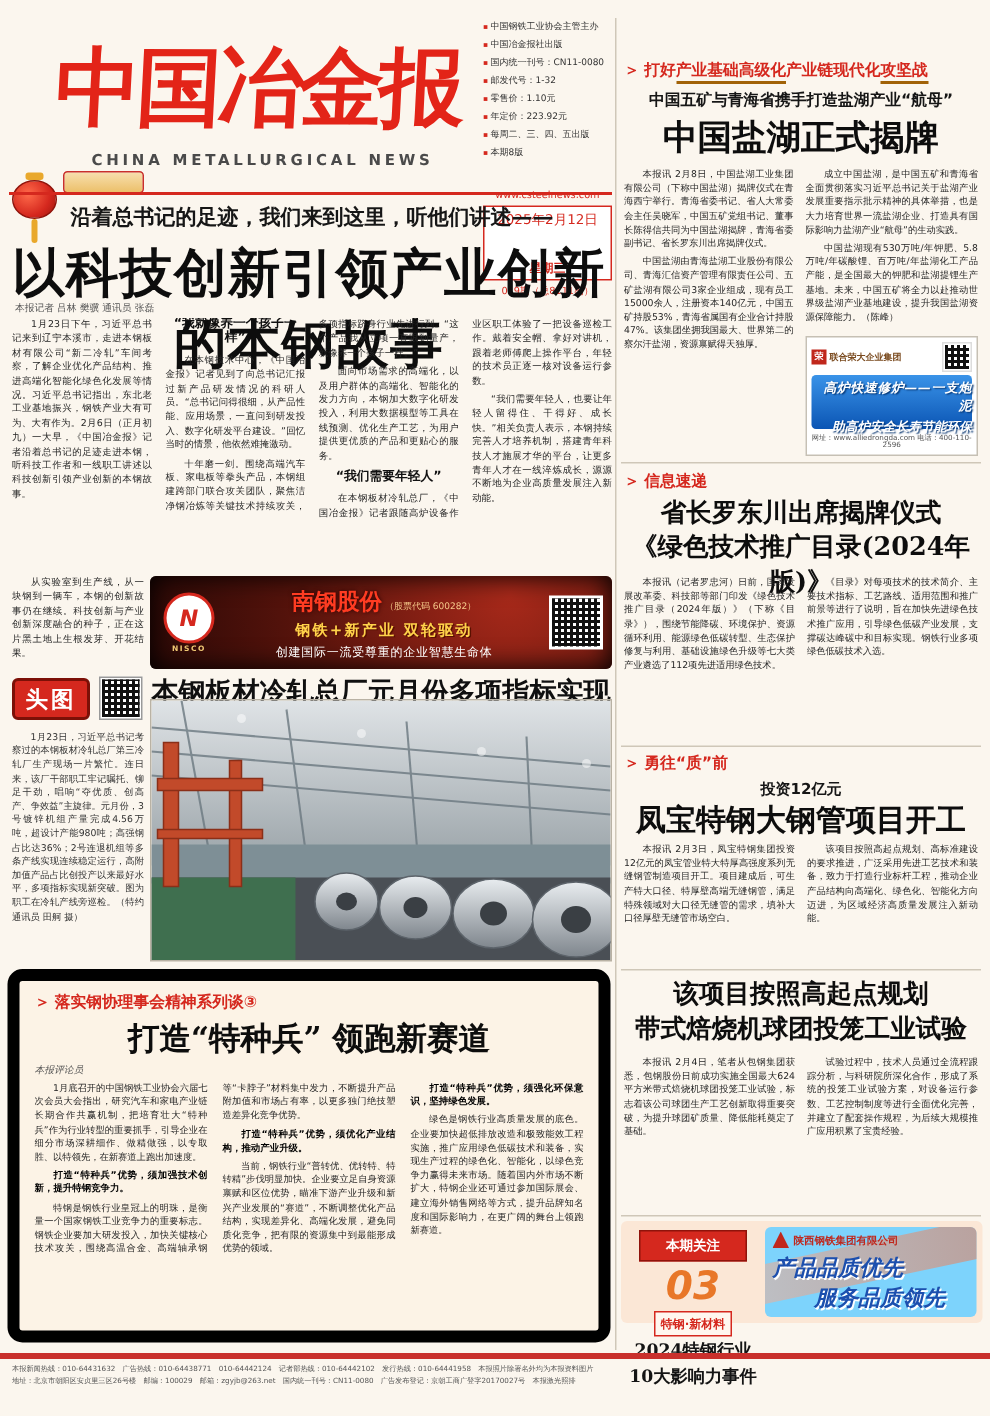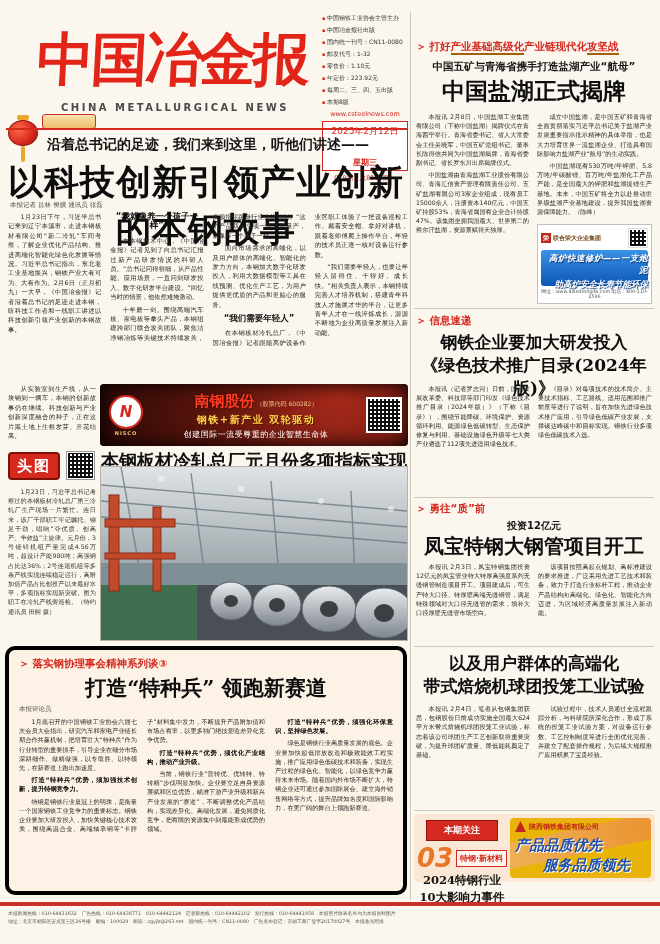--- a/index.html
+++ b/index.html
@@ -13,21 +13,21 @@
 
   
   .mast-title{ left:26px; top:16px; width:292px; height:86px; font-family:"DejaVu Serif","Liberation Serif",serif;
     font-size:57px; font-weight:900; color:#e32418; text-align:center; line-height:86px; letter-spacing:-3px;
     transform:skewX(-3deg); }
   .mast-sub{ left:50px; top:102px; width:250px; text-align:center; font-size:10px; font-weight:700;
     letter-spacing:2.5px; color:#4a4a4a; }
   .infobox{ left:322px; top:12px; width:86px; }
   .infobox p{ font-size:6px; line-height:11px; color:#333; white-space:nowrap; overflow:hidden; }
   .infobox p::before{ content:"▪ "; color:#d5281e; font-size:5px; }
-  .info-url{ color:#d5281e; font-size:6.5px; margin-top:2px; text-align:center; }
+  .info-url{ color:#d5281e; font-size:6.5px; margin-top:18px; text-align:center; }
   .datebox{ margin-top:3px; border:1.5px solid #d5281e; color:#d5281e; text-align:center; padding:3px 0 2px; background:#fff; }
   .datebox .d1{ font-size:9px; font-weight:400; line-height:12px; }
   .datebox .d2{ font-size:8px; font-weight:700; line-height:11px;margin-top:20px; }
   .issue{ color:#d5281e; font-size:6.5px; text-align:center; margin-top:3px; }
 
   
   .lantern{ left:6px; top:112px; width:34px; height:56px; }
   .lantern .body{ position:absolute; left:2px; top:8px; width:30px; height:26px; border-radius:50%;
     background:radial-gradient(circle at 35% 35%, #ff6a4a, #d5281e 60%, #9c160c); border:1px solid #8f130b; }
   .lantern .cap{ position:absolute; left:11px; top:3px; width:12px; height:5px; background:#e9a82c; border-radius:2px; }
@@ -75,27 +75,27 @@
     font-family:"DejaVu Serif","Liberation Serif",serif; color:#101010; }
   .photo{ left:100px; top:466px; width:308px; height:175px; border:1px solid #b9b2a4; }
   .badge-toutu{ left:8px; top:452px; width:52px; height:28px; background:#d5281e; border:2px solid #7c1007;
     border-radius:4px; color:#fff; font-size:15px; font-weight:900; text-align:center; line-height:24px; letter-spacing:2px; }
   .toutu-qr{ left:66px; top:451px; width:29px; height:29px; background:#fff; border:1px solid #999; padding:1px; }
   .toutu-qr .qr{ width:100%; height:100%; }
   .photo-caption{ left:8px; top:487px; width:88px; height:152px; font-size:6.2px; line-height:9.2px;
     text-align:justify; color:#333; overflow:hidden; }
 
   
-  .commentary{ left:5px; top:646px; width:402px; height:249px; border:4px solid #000000; border-radius:10px;
+  .commentary{ left:5px; top:646px; width:402px; height:249px; border:8px solid #000000; border-radius:10px;
     background:#fcf3e6; padding:7px 10px; }
   .comm-kicker{ font-size:10.5px; font-weight:900; color:#d5281e; }
   .comm-kicker .arrow{ margin-right:3px; }
   .comm-headline{ text-align:center; font-size:21px; font-weight:900; color:#0d0d0d; margin-top:3px;
     font-family:"DejaVu Serif","Liberation Serif",serif; }
-  .comm-byline{ font-size:6.5px; color:#555; margin:3px 0 3px; }
+  .comm-byline{ font-size:6.5px; color:#555; margin:3px 0 3px;font-style:italic; }
   .comm-body{ column-count:3; column-gap:10px; font-size:6.2px; line-height:9.2px; height:172px; }
   .bold-head{ font-weight:800; color:#000; font-size:6.3px; margin:0 0 3px; text-indent:2em; }
 
   
   .r-kicker{ font-size:10.5px; font-weight:900; color:#d5281e; white-space:nowrap; }
   .r-kicker .arrow{ margin-right:3px; }
   .rk1{ left:416px; top:40px; width:240px; }
   .rk1 .u{ border-bottom:2px solid #a16207; padding-bottom:1px; }
   .yanhu-deck{ left:416px; top:60px; width:236px; text-align:center; font-size:10.5px; font-weight:800; color:#161616; }
   .serif-head{ font-family:"DejaVu Serif","Liberation Serif",serif; font-weight:900; color:#0d0d0d; text-align:center; }
@@ -129,27 +129,27 @@
 
   .bao-headline{ left:414px; top:652px; width:240px; font-size:17px; line-height:23px; }
   .bao-body{ left:416px; top:704px; width:236px; height:102px; column-count:2; column-gap:8px; }
 
   
   .focus{ left:414px; top:814px; width:241px; height:68px; background:#fbe7d6; border-radius:4px;
     display:flex; padding:4px; gap:4px; }
   .focus-left{ width:88px; text-align:center; }
   .focus-label{ background:#d5281e; color:#fff; font-size:9px; font-weight:800; padding:3px 0; width:72px;
     margin:2px auto 4px; border:1px solid #8f130b; }
-  .focus-numrow{ display:flex; align-items:center; justify-content:center; gap:3px; }
+  .focus-numrow{ display:flex; align-items:center; justify-content:center; gap:3px;flex-direction:column; }
   .focus-num{ font-size:26px; font-weight:900; font-style:italic; color:#e87728; line-height:26px; }
   .focus-tag{ border:1px solid #d5281e; color:#d5281e; font-size:8px; font-weight:800; padding:2px 3px;
     background:#fff7ef; white-space:nowrap; }
   .focus-line{ font-size:11.5px; font-weight:900; color:#141414; font-family:"DejaVu Serif","Liberation Serif",serif;
     line-height:15px; margin-top:2px; }
-  .focus-ad{ flex:1; background:#eab308; border-radius:4px; position:relative; overflow:hidden; padding:3px 5px; }
+  .focus-ad{ flex:1; background:#7dd3fc; border-radius:4px; position:relative; overflow:hidden; padding:3px 5px; }
   .swash{ position:absolute; width:220px; height:26px; background:linear-gradient(90deg,#f3b7a0,#e96a3e);
     opacity:0.55; transform:rotate(-12deg); border-radius:13px; }
   .sw1{ left:-30px; top:8px; } .sw2{ left:40px; top:58px; opacity:0.4; }
   .sx-top{ position:relative; display:flex; align-items:center; gap:3px; }
   .sx-logo{ width:11px; height:11px; background:#c0271c; clip-path:polygon(50% 0,100% 100%,0 100%); }
   .sx-name{ font-size:7px; font-weight:800; color:#c0271c; }
   .sx-s1{ position:relative; font-size:14.5px; font-weight:900; font-style:italic; color:#1c4fae; margin-top:4px;
     text-shadow:1px 1px 0 #fff; }
   .sx-s2{ position:relative; font-size:14.5px; font-weight:900; font-style:italic; color:#1c4fae; margin-left:28px;
     margin-top:1px; text-shadow:1px 1px 0 #fff; }
@@ -337,21 +337,21 @@
     </div>
     <div class="rd-contact">网址：www.alliedrongda.com 电话：400-110-2596</div>
   </div>
 
   <div class="abs hrule" style="left:414px;top:308px;width:240px;"></div>
 
   <div class="abs r-kicker green-kicker">
     <span class="arrow">＞</span><span>信息速递</span>
   </div>
   <div class="abs serif-head green-headline">
-    <div>钢铁企业要加大研发投入</div>
+    <div>省长罗东川出席揭牌仪式</div>
     <div>《绿色技术推广目录(2024年版)》</div>
   </div>
   <div class="abs green-body rcol-body newsbody">
       <p>本报讯（记者罗忠河）日前，国家发展改革委、科技部等部门印发《绿色技术推广目录（2024年版）》（下称《目录》），围绕节能降碳、环境保护、资源循环利用、能源绿色低碳转型、生态保护修复与利用、基础设施绿色升级等七大类产业遴选了112项先进适用绿色技术。</p>
       <p>《目录》对每项技术的技术简介、主要技术指标、工艺路线、适用范围和推广前景等进行了说明，旨在加快先进绿色技术推广应用，引导绿色低碳产业发展，支撑碳达峰碳中和目标实现。钢铁行业多项绿色低碳技术入选。</p>
     </div>
 
   <div class="abs hrule" style="left:414px;top:497px;width:240px;"></div>
 
   <div class="abs r-kicker feng-kicker">
@@ -360,21 +360,21 @@
   <div class="abs feng-shoulder">投资12亿元</div>
   <div class="abs serif-head feng-headline">凤宝特钢大钢管项目开工</div>
   <div class="abs feng-body rcol-body newsbody">
       <p>本报讯 2月3日，凤宝特钢集团投资12亿元的凤宝管业特大特厚高强度系列无缝钢管制造项目开工。项目建成后，可生产特大口径、特厚壁高端无缝钢管，满足特殊领域对大口径无缝管的需求，填补大口径厚壁无缝管市场空白。</p>
       <p>该项目按照高起点规划、高标准建设的要求推进，广泛采用先进工艺技术和装备，致力于打造行业标杆工程，推动企业产品结构向高端化、绿色化、智能化方向迈进，为区域经济高质量发展注入新动能。</p>
     </div>
 
   <div class="abs hrule" style="left:414px;top:646px;width:240px;"></div>
 
   <div class="abs serif-head bao-headline">
-    <div>以及用户群体的高端化</div>
+    <div>该项目按照高起点规划</div>
     <div>带式焙烧机球团投笼工业试验</div>
   </div>
   <div class="abs bao-body rcol-body newsbody">
       <p>本报讯 2月4日，笔者从包钢集团获悉，包钢股份日前成功实施全国最大624平方米带式焙烧机球团投笼工业试验，标志着该公司球团生产工艺创新取得重要突破，为提升球团矿质量、降低能耗奠定了基础。</p>
       <p>试验过程中，技术人员通过全流程跟踪分析，与科研院所深化合作，形成了系统的投笼工业试验方案，对设备运行参数、工艺控制制度等进行全面优化完善，并建立了配套操作规程，为后续大规模推广应用积累了宝贵经验。</p>
     </div>
 
   <div class="abs hrule" style="left:414px;top:810px;width:240px;"></div>
 
   <div class="abs focus">

